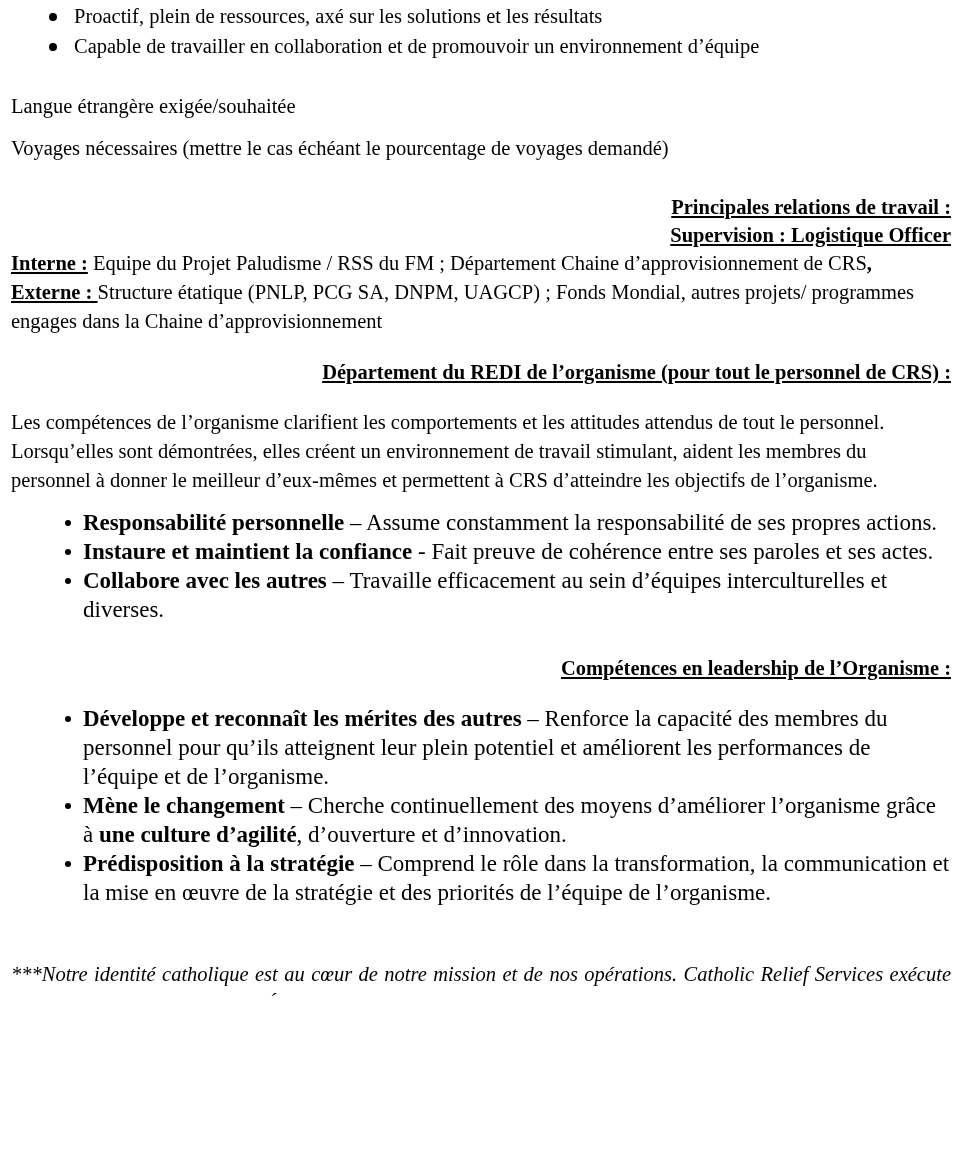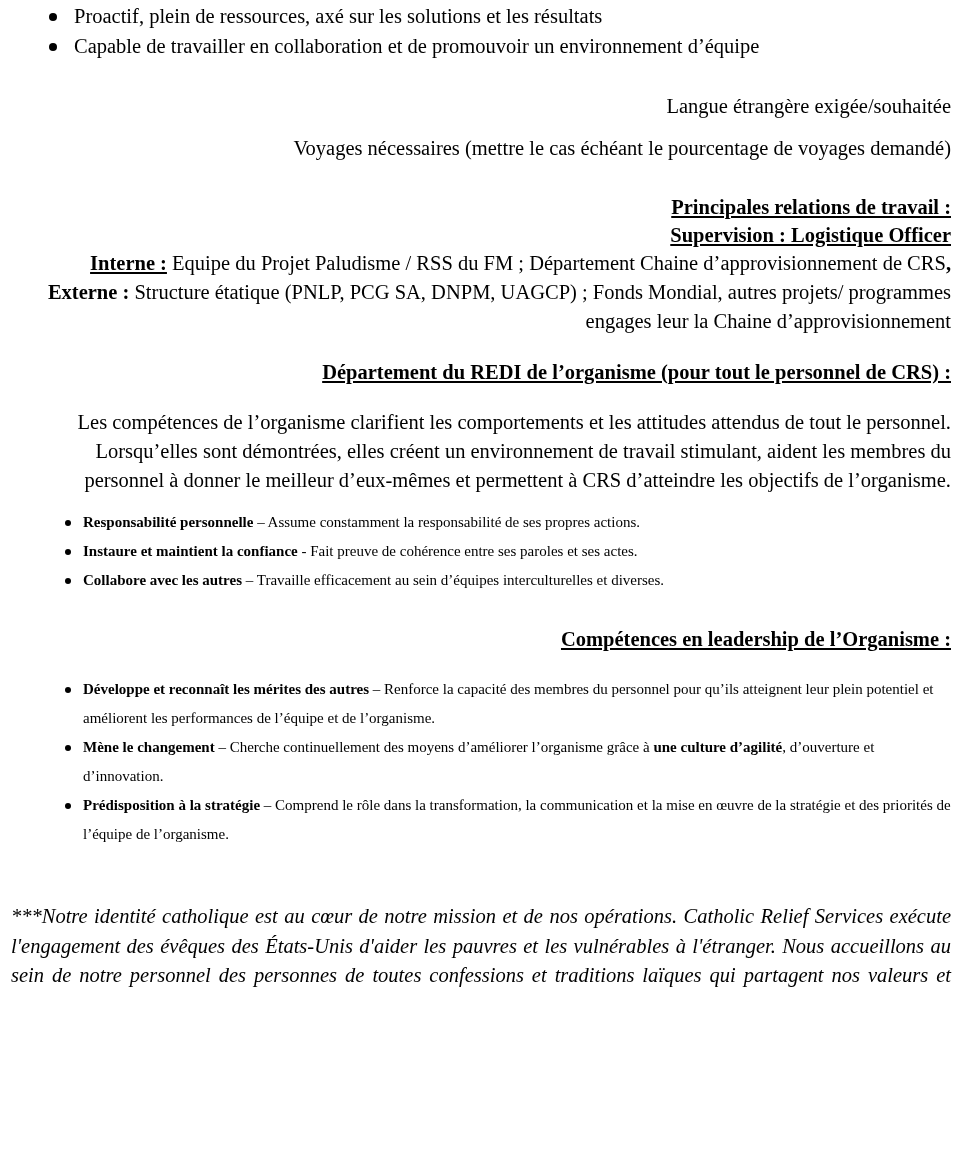--- a/index.html
+++ b/index.html
@@ -27,21 +27,21 @@
     left: 11px;
     top: 2px;
     width: 940px;
   }
 
   
   .para {
     font-size: 20.5px;
     line-height: 29px;
     margin: 0;
-    text-align: right;
+    text-align: left;
   }
   .spacer-sm { height: 13px; }
   .spacer-md { height: 22px; }
   .spacer-lg { height: 30px; }
   .spacer-xl { height: 40px; }
 
   .heading {
     font-size: 20.5px;
     line-height: 28px;
     font-weight: bold;
@@ -79,21 +79,21 @@
 
   
   ul.dot-list {
     list-style: none;
     margin: 0;
     padding: 0;
   }
   ul.dot-list > li {
     position: relative;
     padding-left: 72px;
-    font-size: 15px;
+    font-size: 23px;
     line-height: 29px;
     margin: 0;
   }
   ul.dot-list > li::before {
     content: "";
     position: absolute;
     left: 54px;
     top: 12px;
     width: 6px;
     height: 6px;
@@ -136,21 +136,21 @@
 
     <div class="spacer-lg"></div>
 
     <p class="heading">
       <span class="u">Principales relations de travail :</span>
     </p>
     <p class="heading">
       <span class="u">Supervision : Logistique Officer</span>
     </p>
     <p class="para"><span style="font-weight:bold;text-decoration:underline;text-underline-offset:2px;">Interne :</span><span> Equipe du Projet Paludisme / RSS du FM ; Département Chaine d’approvisionnement de CRS</span><span style="font-weight:bold;">,</span></p>
-    <p class="para"><span style="font-weight:bold;text-underline-offset:2px;margin-top:12px;">Externe : </span><span> Structure étatique (PNLP, PCG SA, DNPM, UAGCP) ; Fonds Mondial, autres projets/ programmes engages leur la Chaine d’approvisionnement</span></p>
+    <p class="para"><span style="font-weight:bold;text-decoration:underline;text-underline-offset:2px;margin-top:12px;">Externe : </span><span> Structure étatique (PNLP, PCG SA, DNPM, UAGCP) ; Fonds Mondial, autres projets/ programmes engages dans la Chaine d’approvisionnement</span></p>
 
     <div class="spacer-md"></div>
 
     <p class="heading">
       <span class="u">Département du REDI de l’organisme (pour tout le personnel de CRS) :</span>
     </p>
 
     <div class="spacer-md"></div>
 
     <p class="para">Les compétences de l’organisme clarifient les comportements et les attitudes attendus de tout le personnel. Lorsqu’elles sont démontrées, elles créent un environnement de travail stimulant, aident les membres du personnel à donner le meilleur d’eux-mêmes et permettent à CRS d’atteindre les objectifs de l’organisme.</p>

